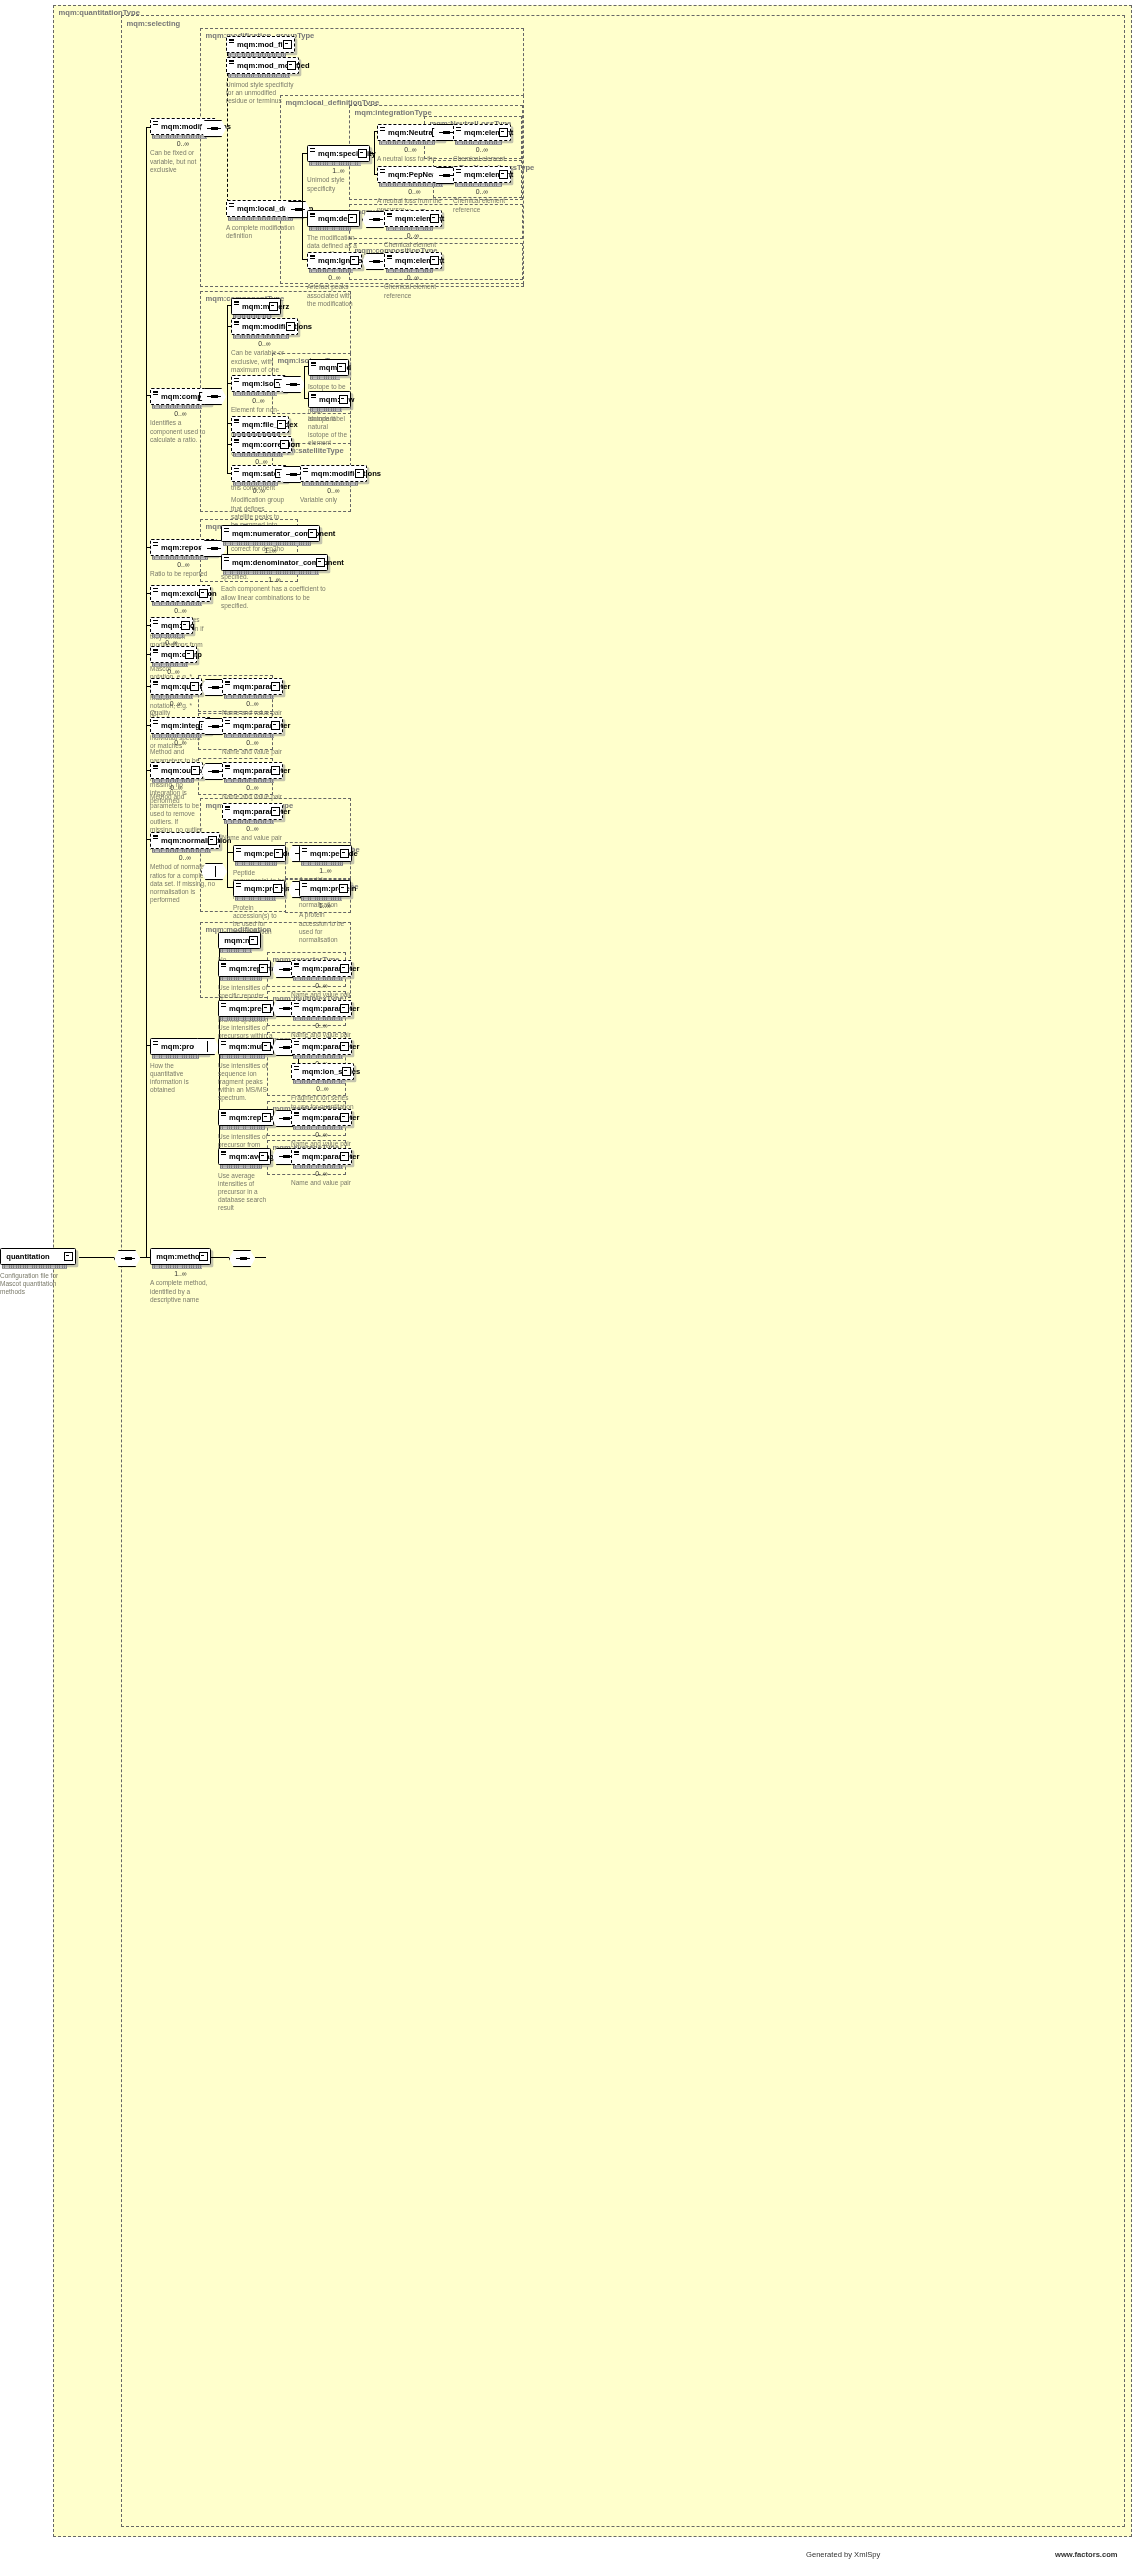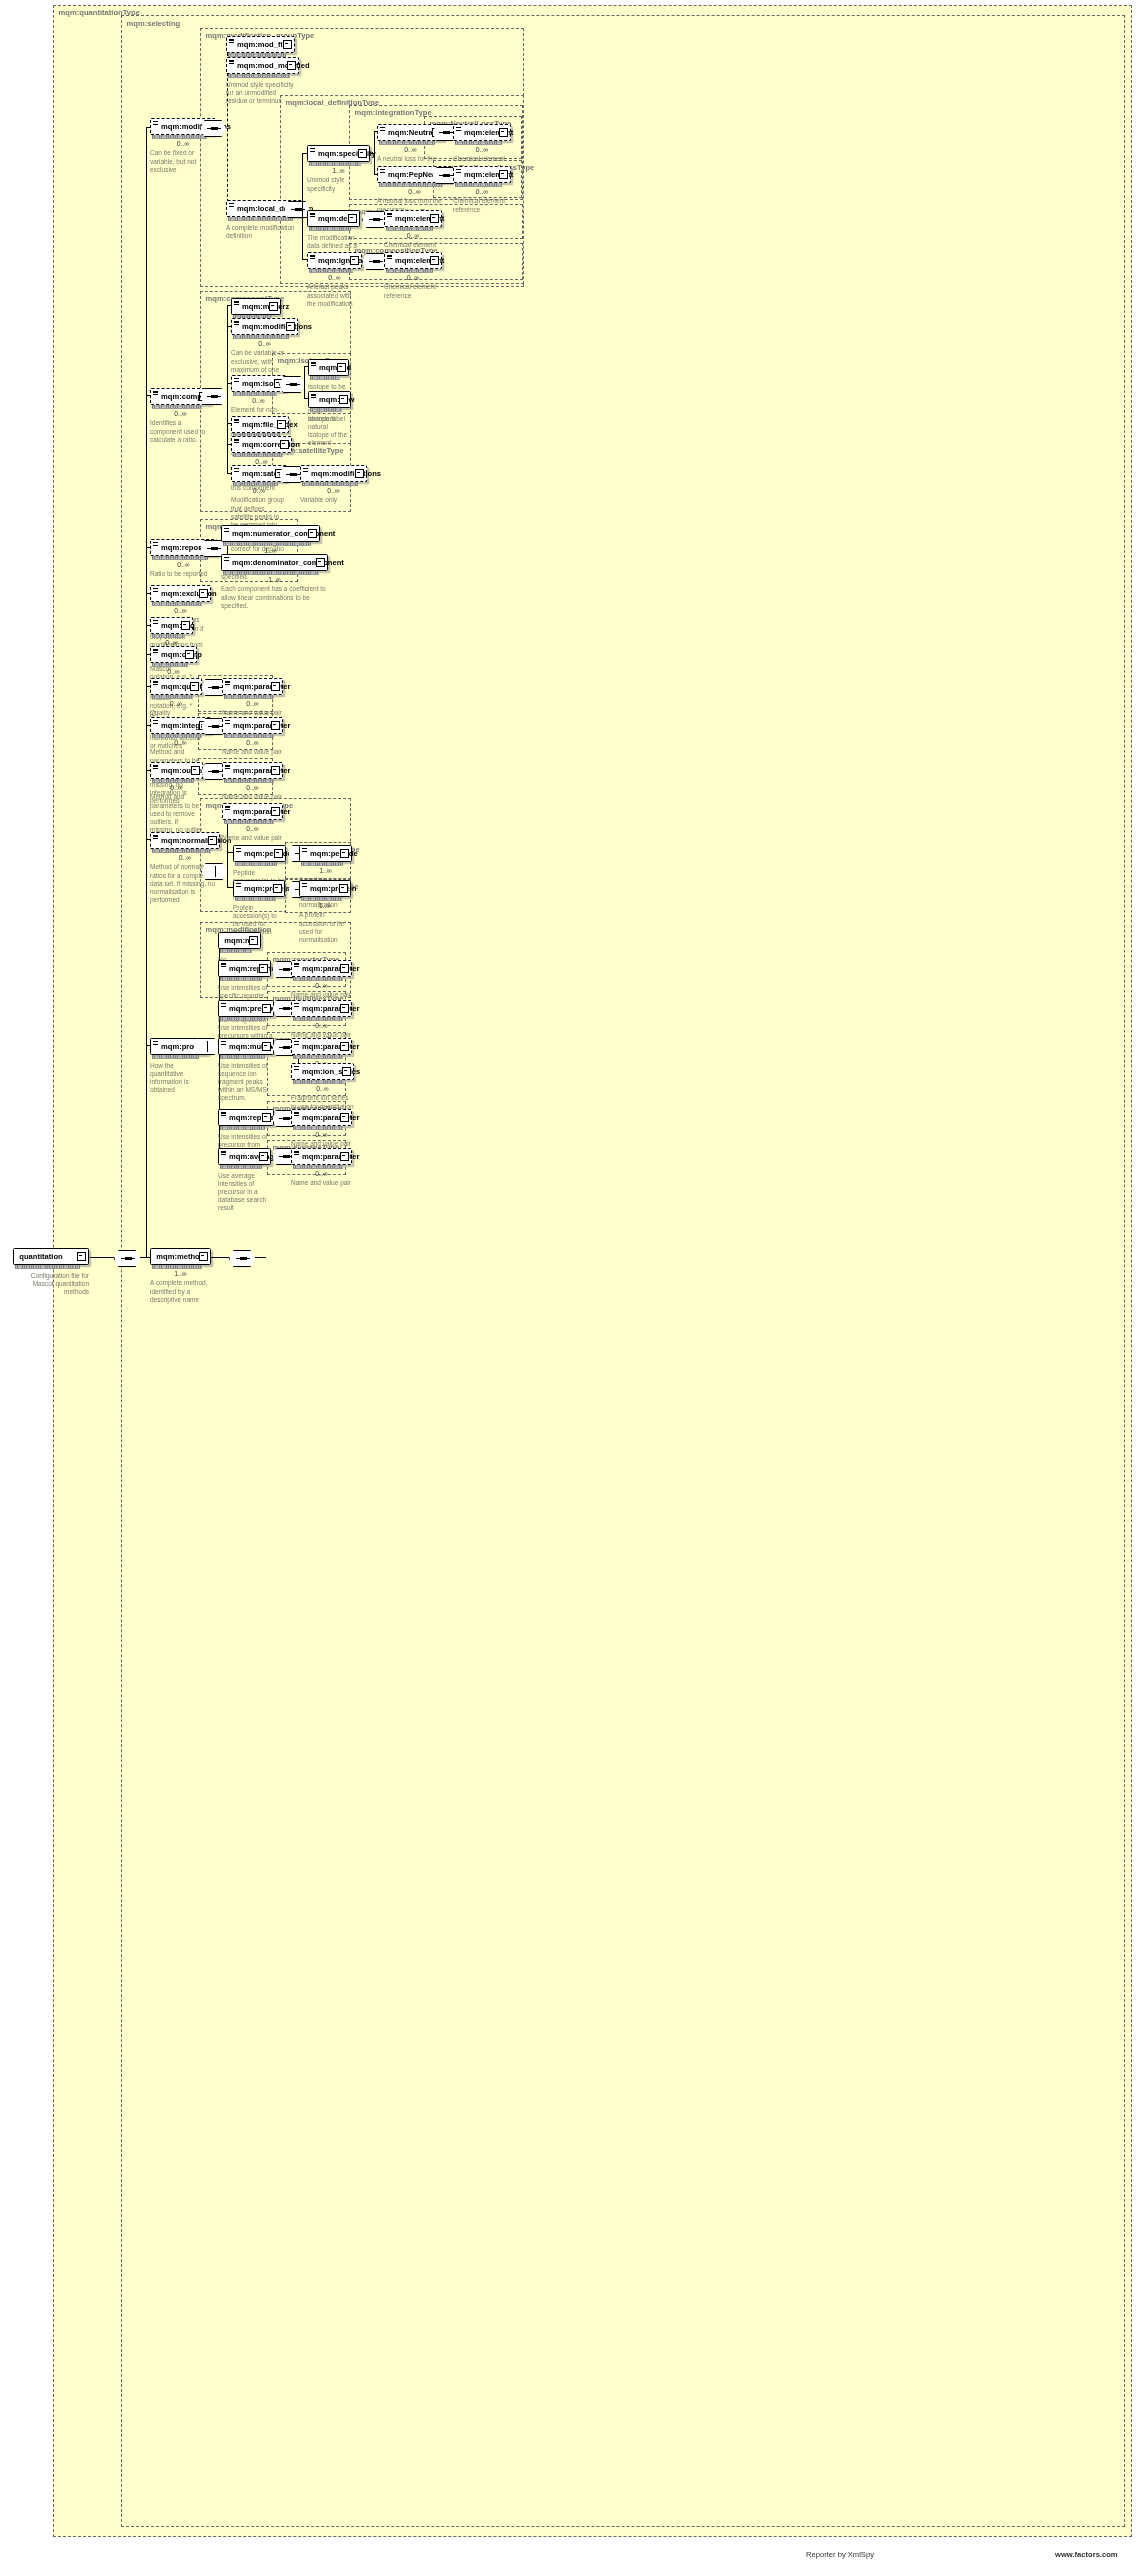--- a/index.html
+++ b/index.html
@@ -150,21 +150,21 @@
 
   <div class="typebox" style="left:267px;top:1101px;width:79px;height:35px;">
     <span class="tlabel">mqm:replicateType</span>
   </div>
 
   <div class="typebox" style="left:267px;top:1140px;width:79px;height:35px;">
     <span class="tlabel">mqm:averageType</span>
   </div>
 
   <div class="ln lnh" style="left:79px;top:1257px;width:35px;"></div>
-  <div class="node" style="left:13px;top:1248px;width:76px;text-align:right;">
+  <div class="node" style="left:0;top:1248px;width:76px;">
     <div class="nbox">
       <span>quantitation</span>
       <span class="tgl"></span>
     </div>
     <div class="nbar"></div>
     <div class="ndesc">Configuration file for Mascot quantitation methods</div>
   </div>
 
   <div class="comp" style="left:114px;top:1250px;">
     <span class="dots"></span>
@@ -827,17 +827,17 @@
   <div class="node" style="left:291px;top:1148px;width:61px;">
     <div class="nbox opt ref">
       <span>mqm:parameter</span>
       <span class="tgl"></span>
     </div>
     <div class="nbar"></div>
     <div class="nocc">0..∞</div>
     <div class="ndesc">Name and value pair</div>
   </div>
 
-  <div class="foot" style="left:806px;top:2550px;">Reporter by XmlSpy</div>
+  <div class="foot" style="left:806px;top:2550px;">Generated by XmlSpy</div>
   <div class="foot" style="left:1055px;top:2550px;font-weight:bold;">www.factors.com</div>
 
 </div>
 
 
 </body></html>

